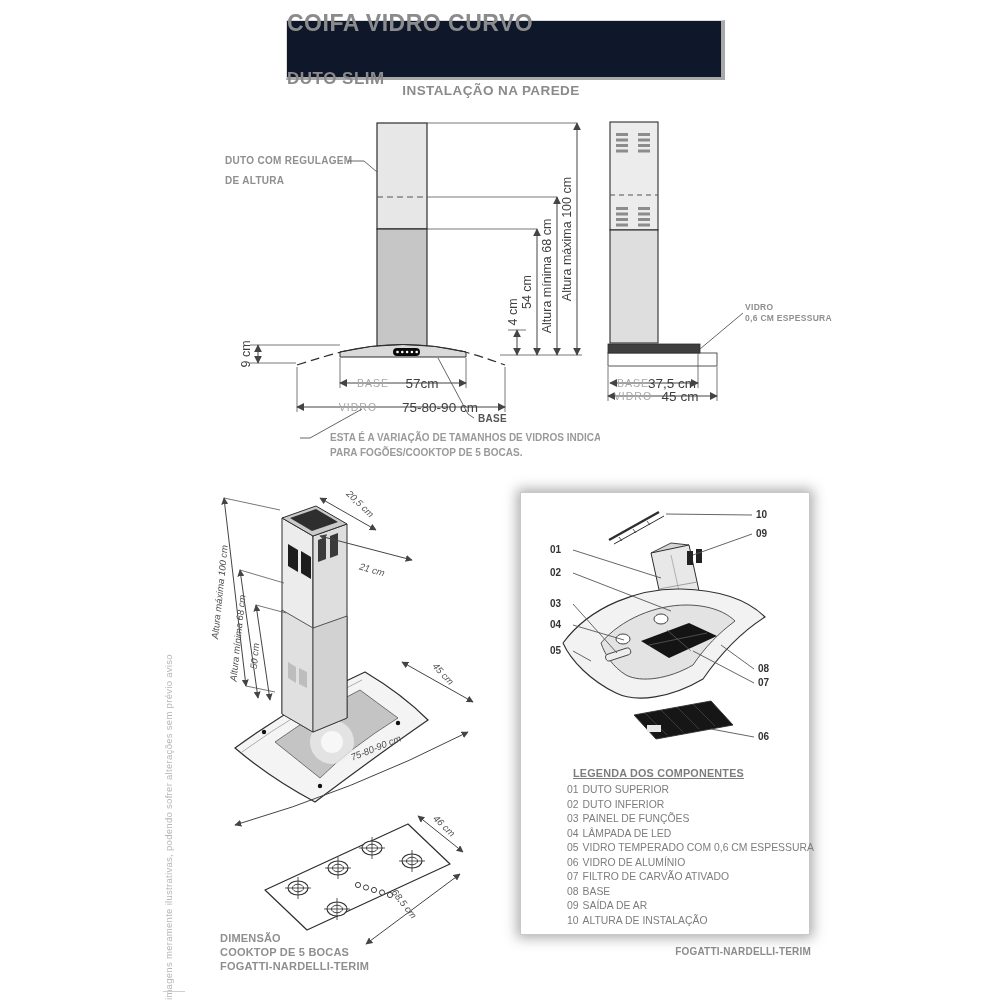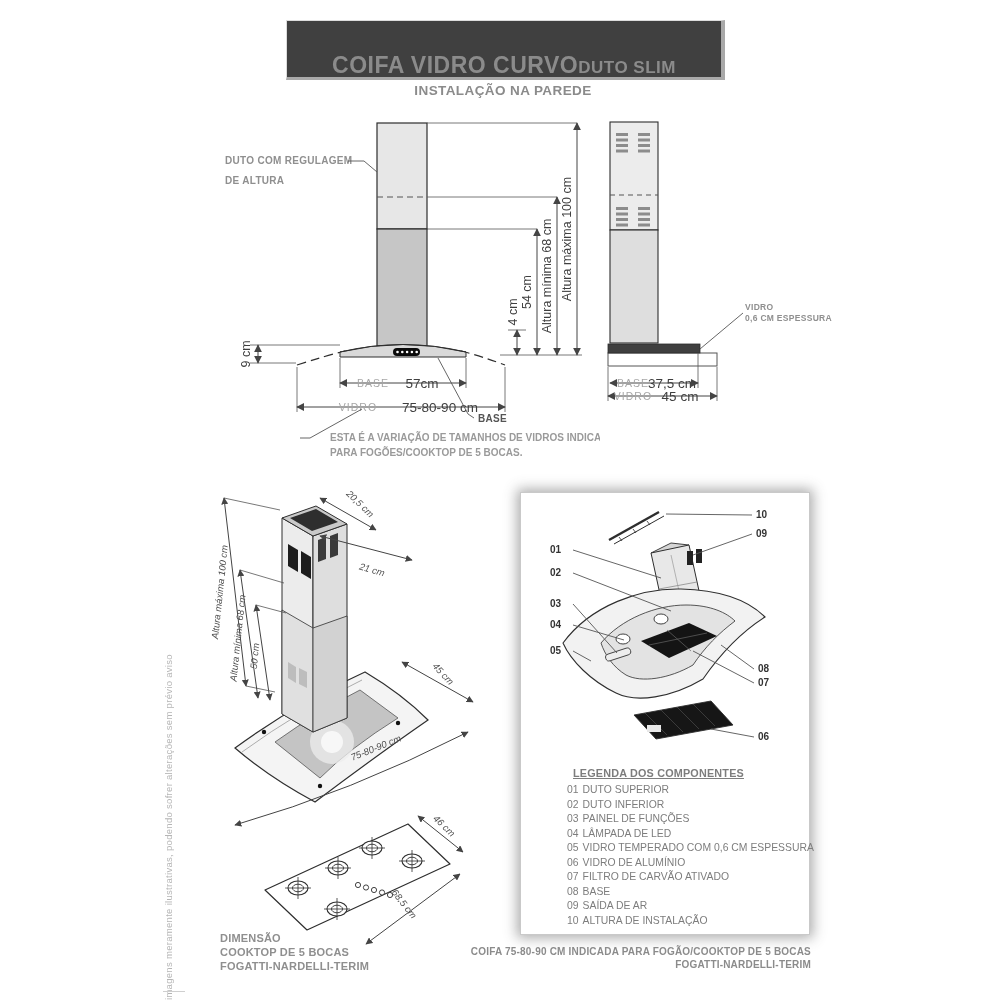--- a/index.html
+++ b/index.html
@@ -3,27 +3,27 @@
 <meta charset="utf-8">
 <style>
   html,body{margin:0;padding:0;}
   body{
     width:1000px;height:1000px;position:relative;background:#ffffff;
     font-family:"Liberation Sans", sans-serif;overflow:hidden;
   }
   .abs{position:absolute;}
   
   #title-box{
-    left:286px;top:20px;width:434px;height:56px;background:#404040;
+    left:286px;top:20px;width:434px;height:56px;background:#0f172a;
     border:1px solid #dcdcdc;border-right:4px solid #a9a9a9;border-bottom:3px solid #a9a9a9;
-    display:flex;flex-direction:row;align-items:flex-end;justify-content:center;
+    display:flex;flex-direction:column;align-items:flex-start;justify-content:center;
   }
   #title-line1{font-size:23px;font-weight:bold;color:#8b8b8b;letter-spacing:.5px;line-height:24px;}
   #title-line2{font-size:17px;font-weight:bold;color:#8b8b8b;letter-spacing:.5px;line-height:18px;margin-top:35px;}
-  #subtitle{left:286px;top:83px;width:434px;text-align:center;font-size:13.5px;font-weight:bold;color:#8b8b8b;letter-spacing:.4px;}
+  #subtitle{left:274px;top:83px;width:434px;text-align:center;font-size:13.5px;font-weight:bold;color:#8b8b8b;letter-spacing:.4px;}
   
   #side-note{
     left:163px;top:612px;height:388px;width:15px;
     writing-mode:vertical-rl;transform:rotate(180deg);
     font-size:9.5px;color:#b5b5b5;letter-spacing:.3px;white-space:nowrap;
   }
   
   svg text{font-family:"Liberation Sans", sans-serif;}
   .lbl{fill:#8f8f8f;font-weight:bold;font-size:10px;letter-spacing:.3px;}
   .dim-word{fill:#a6a6a6;font-size:10.5px;letter-spacing:1px;}
@@ -365,17 +365,16 @@
     <div class="row"><span class="num">05</span><span>VIDRO TEMPERADO COM 0,6 CM ESPESSURA</span></div>
     <div class="row"><span class="num">06</span><span>VIDRO DE ALUMÍNIO</span></div>
     <div class="row"><span class="num">07</span><span>FILTRO DE CARVÃO ATIVADO</span></div>
     <div class="row"><span class="num">08</span><span>BASE</span></div>
     <div class="row"><span class="num">09</span><span>SAÍDA DE AR</span></div>
     <div class="row"><span class="num">10</span><span>ALTURA DE INSTALAÇÃO</span></div>
   </div>
 </div>
 
 <div class="abs" id="footer-caption">
-  <div>COIFA 75-80-90 CM INDICADA PARA FOGÃO/COOKTOP DE 5 BOCAS</div>
   <div>FOGATTI-NARDELLI-TERIM</div>
 </div>
 
 <div class="abs" id="bottom-tick"></div>
 
 </body></html>

